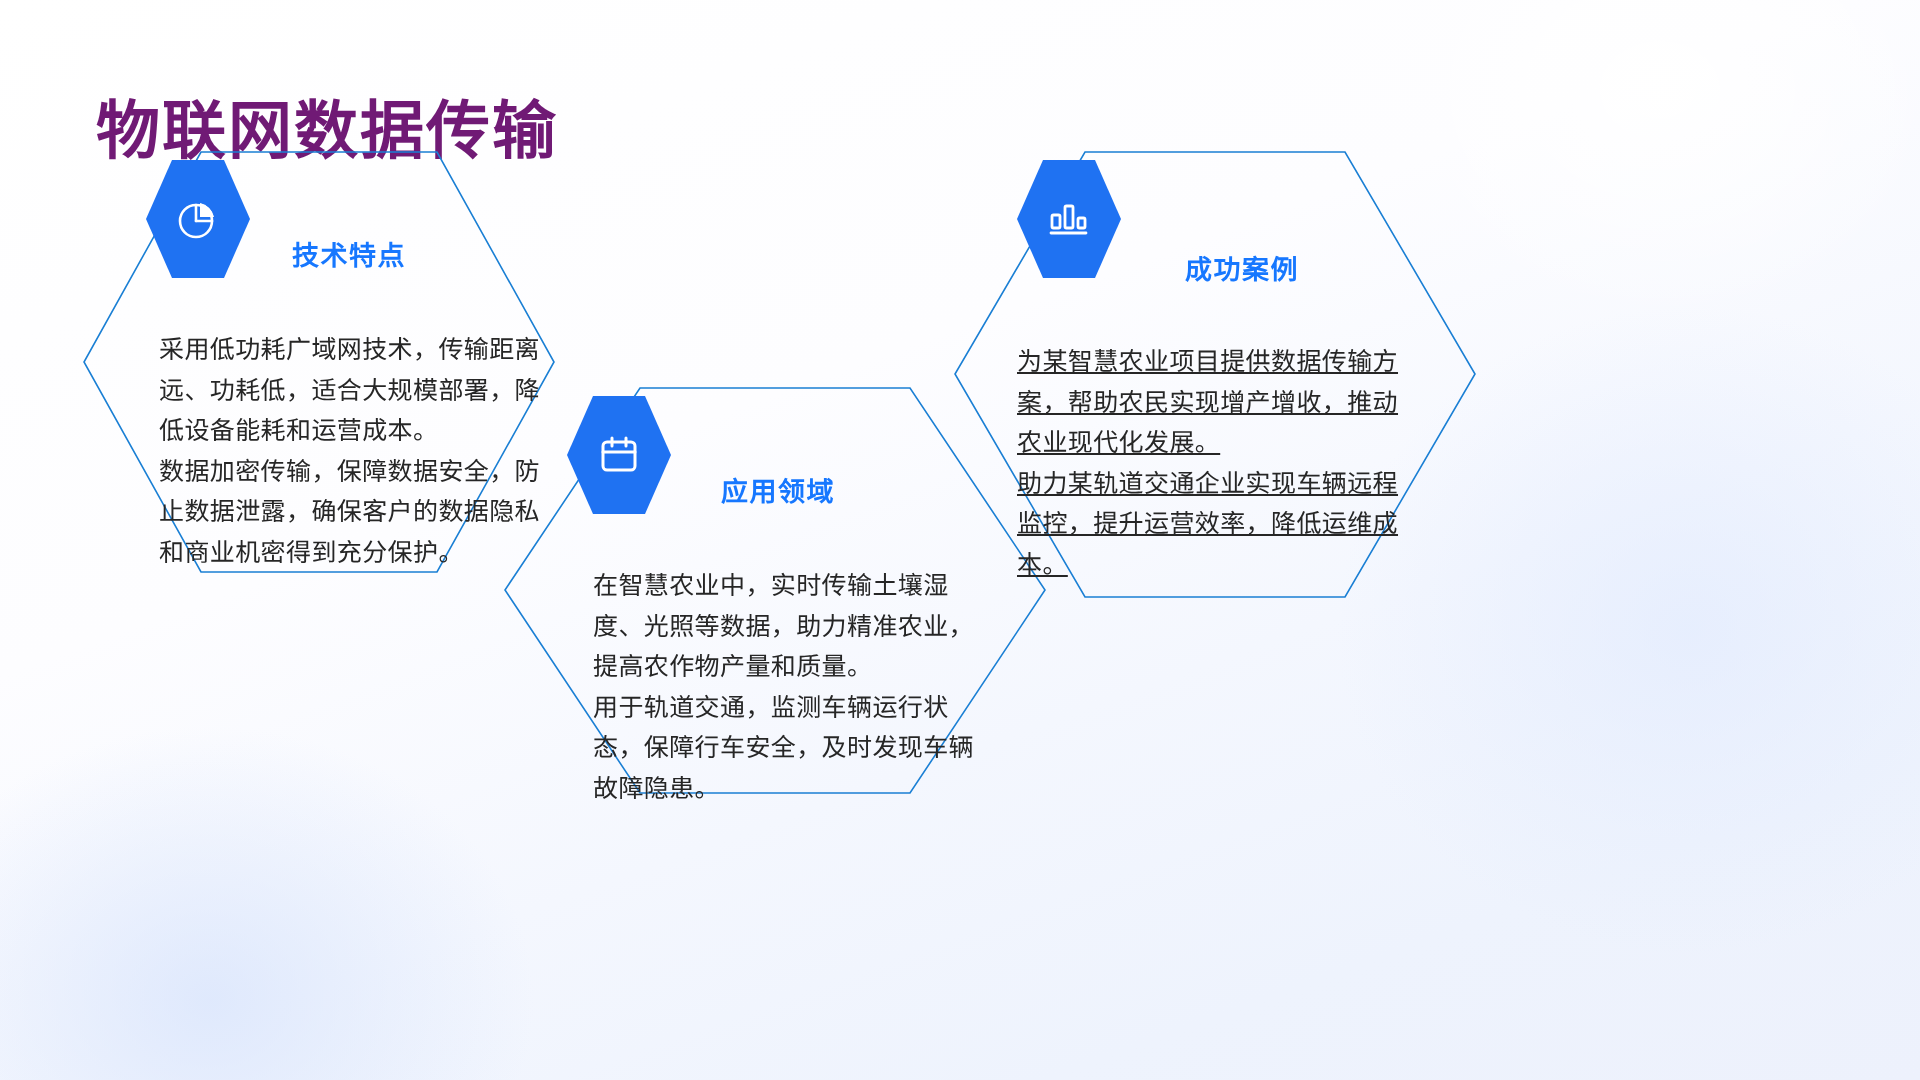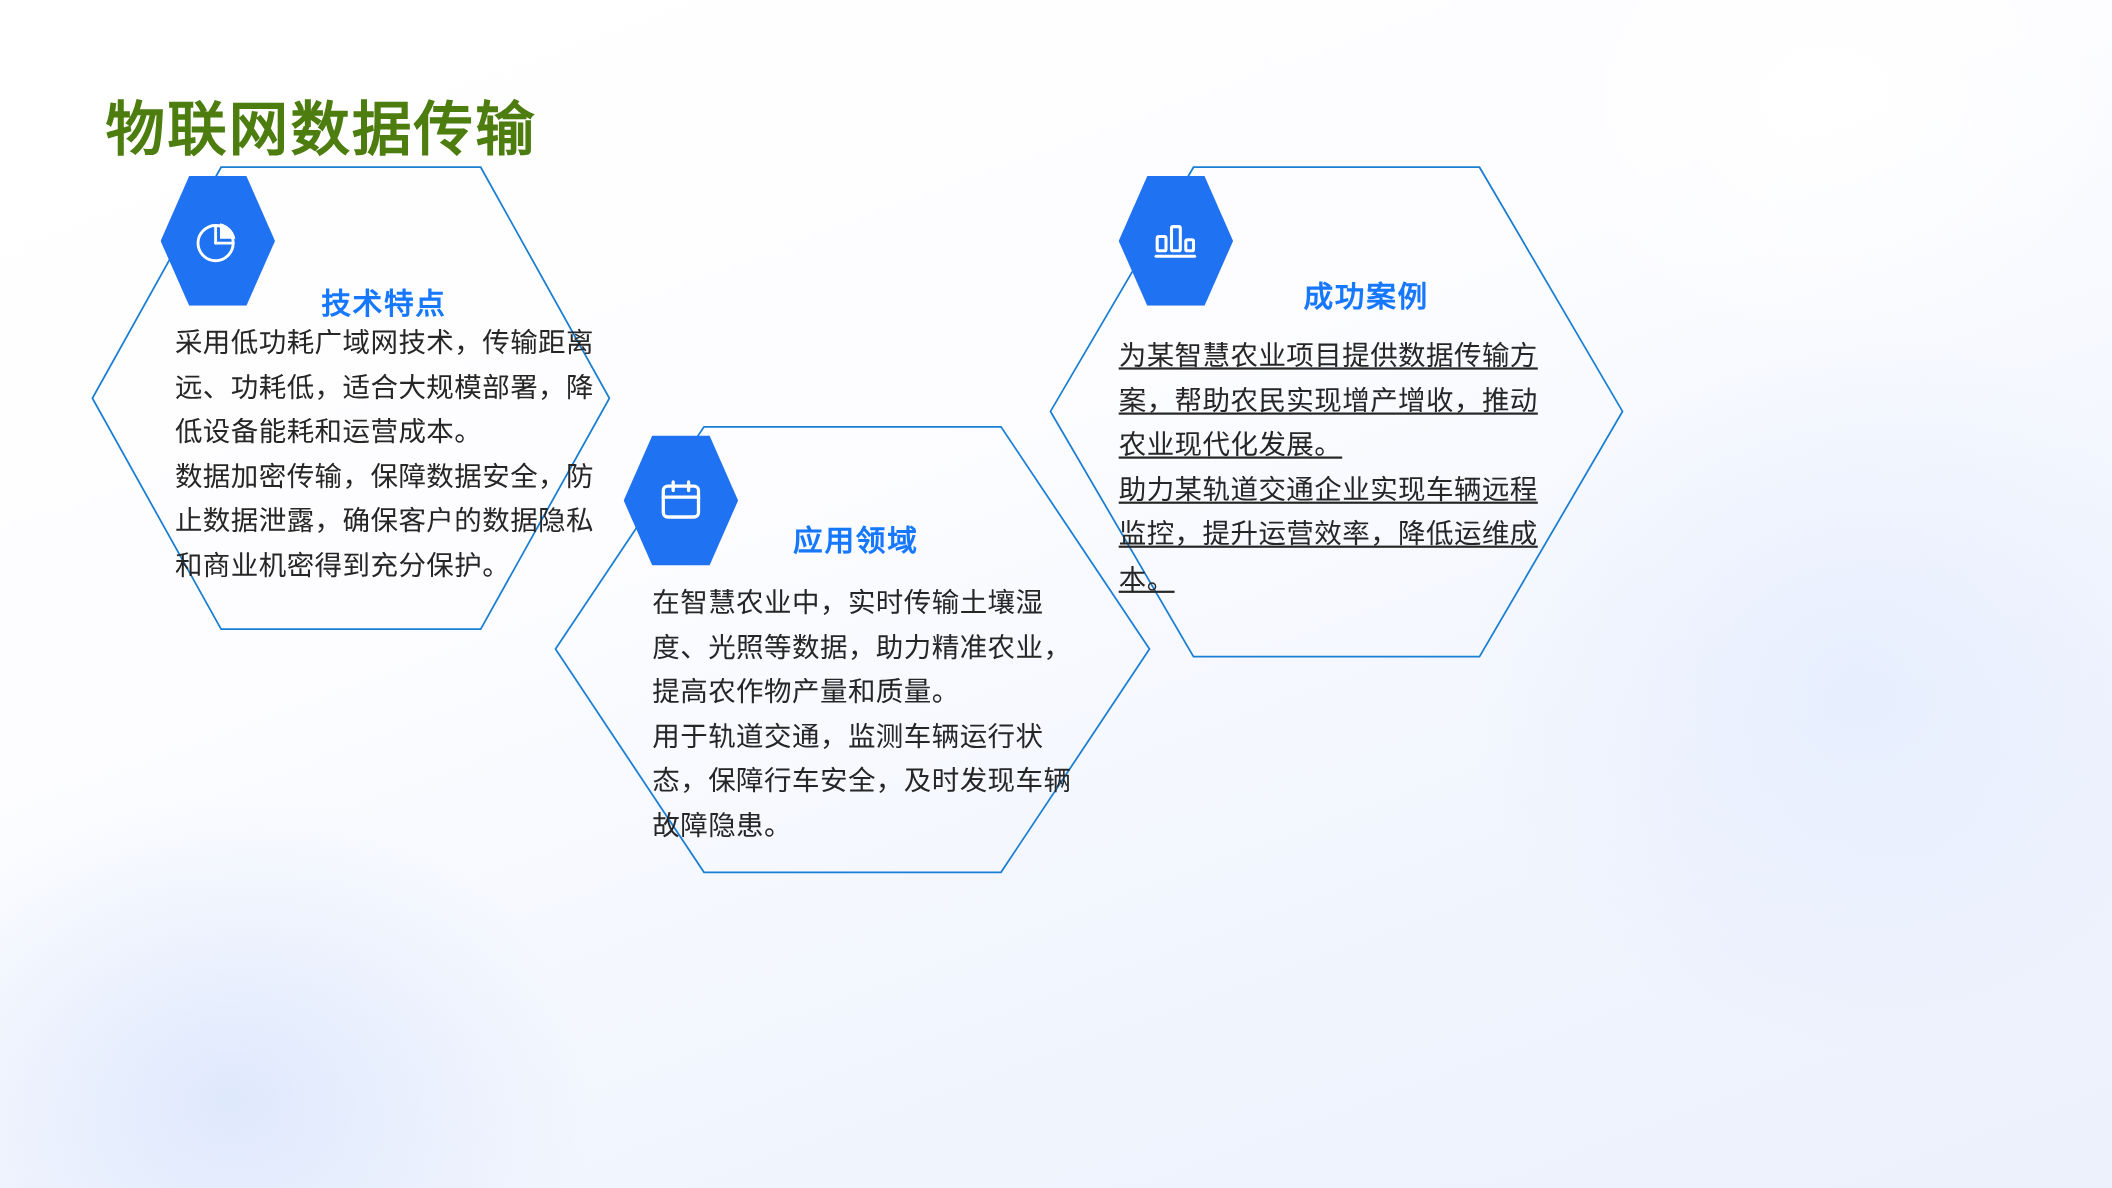--- a/index.html
+++ b/index.html
@@ -45,23 +45,23 @@
     border-radius: 50%;
     background: radial-gradient(closest-side, rgba(255,255,255,0.95), rgba(255,255,255,0) 75%);
     pointer-events: none;
   }
 
   
   .page-title {
     position: absolute;
     left: 96px;
     top: 50px;
-    font-size: 54px;
+    font-size: 64px;
     font-weight: 700;
-    color: #4d7c0f;
+    color: #701a75;
     letter-spacing: 2px;
     line-height: 1.2;
     white-space: nowrap;
   }
 
   
   .hex-card {
     position: absolute;
   }
   .hex-outline {
@@ -102,26 +102,27 @@
     white-space: nowrap;
   }
 
   .card-body {
     position: absolute;
     font-size: 25px;
     line-height: 1.62;
     color: #262626;
     letter-spacing: 0.4px;
     white-space: pre-line;
+    margin-top: 37px;
   }
 
   
   #card-1 { left: 84px;  top: 152px; }
   #card-1 .badge      { left: 62px;  top: 8px; }
-  #card-1 .card-title { left: 208px; top: 82px; margin-top: 20px; }
+  #card-1 .card-title { left: 208px; top: 82px; }
   #card-1 .card-body  { left: 75px;  top: 140px; width: 400px; }
 
   #card-2 { left: 505px; top: 388px; }
   #card-2 .badge      { left: 62px;  top: 8px; }
   #card-2 .card-title { left: 216px; top: 82px; }
   #card-2 .card-body  { left: 88px;  top: 140px; width: 400px; }
 
   #card-3 { left: 955px; top: 152px; }
   #card-3 .badge      { left: 62px;  top: 8px; }
   #card-3 .card-title { left: 198px; top: 96px; margin-left: 32px; }

